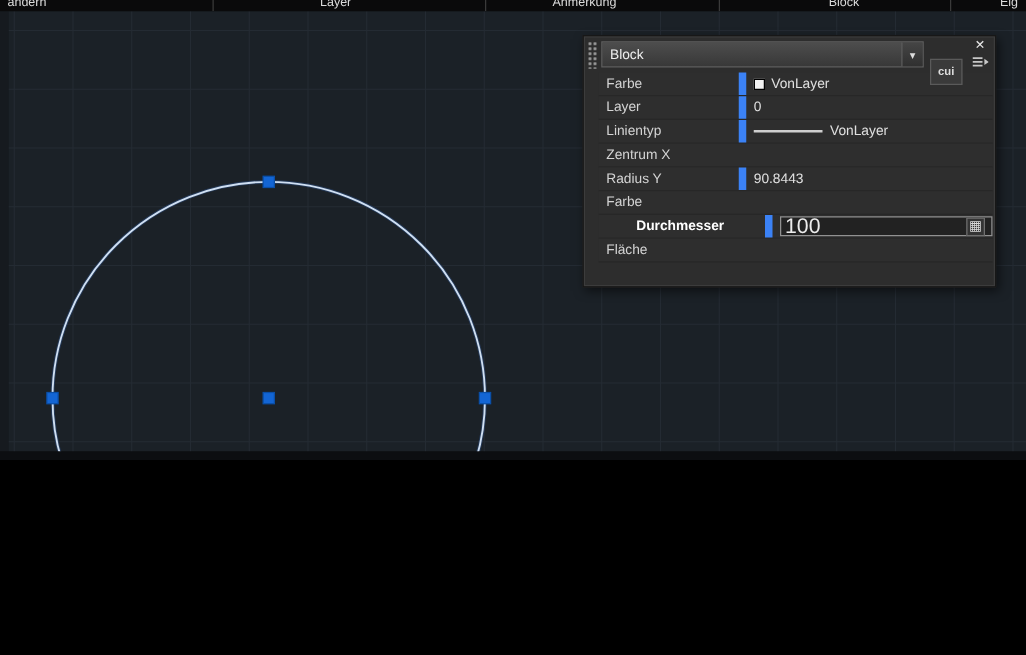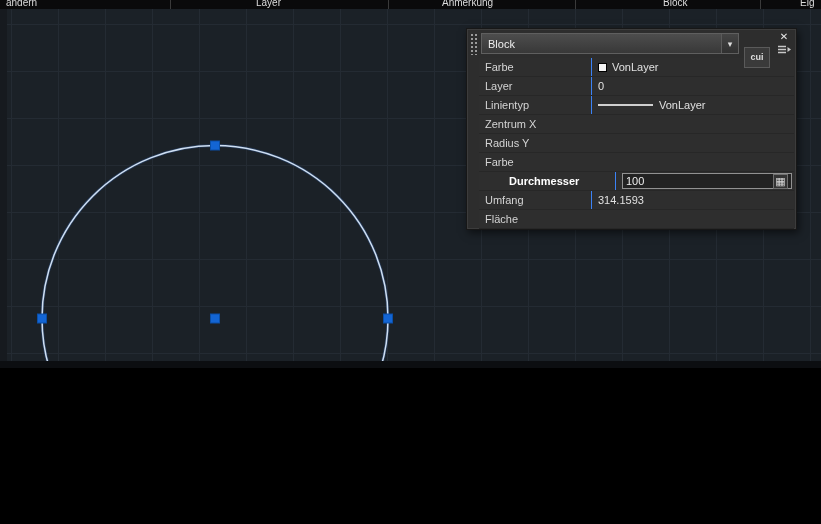--- a/index.html
+++ b/index.html
@@ -94,34 +94,34 @@
   .qp-row{
     display:flex; height:19px; align-items:center;
     border-bottom:1px solid #272727;
     background:#2e2e2e;
   }
   .qp-label{
     width:112px; padding-left:6px; color:#d4d4d4; white-space:nowrap; overflow:hidden;
   }
   .qp-value{
     flex:1; height:100%; display:flex; align-items:center;
-    border-left:1px solid #3b82f6; padding-left:6px; color:#e0e0e0;
+    border-left:6px solid #3b82f6; padding-left:6px; color:#e0e0e0;
     position:relative;
   }
   .qp-row.editing .qp-label{ color:#ffffff; font-weight:bold;margin-left:24px; }
   .swatch{
     width:9px; height:9px; background:#f2f2f2; border:1px solid #000;
     margin-right:5px; flex:0 0 auto;
   }
   .ltline{
     width:55px; height:0; border-top:2px solid #cfcfcf; margin-right:6px; flex:0 0 auto;
   }
   .qp-input{
     width:170px; height:16px; background:#222; border:1px solid #919191;
-    color:#ececec; font-family:"Liberation Sans", sans-serif; font-size:11px;
+    color:#ececec; font-family:"Liberation Sans", sans-serif; font-size:17px;
     padding:0 3px; outline:none;
   }
   .calc{
     position:absolute; right:6px; top:2px; width:15px; height:15px;
     background:#343434; border:1px solid #6f6f6f; color:#d8d8d8;
     font-size:11px; line-height:13px; text-align:center; cursor:default;
   }
   .vtext{ white-space:nowrap; }
 </style>
 </head>
@@ -193,38 +193,35 @@
           <div class="qp-value">
             <span class="ltline"></span>
             <span class="vtext">VonLayer</span>
           </div>
         </div>
         <div class="qp-row">
           <div class="qp-label">Zentrum X</div>
         </div>
         <div class="qp-row">
           <div class="qp-label">Radius Y</div>
+          <div class="qp-value">
+            <span class="vtext">90.8443</span>
+          </div>
         </div>
         <div class="qp-row">
           <div class="qp-label">Farbe</div>
         </div>
         <div class="qp-row editing">
           <div class="qp-label">Durchmesser</div>
           <div class="qp-value">
             <input class="qp-input" value="100" style="">
             <span class="calc">▦</span>
           </div>
         </div>
         <div class="qp-row">
-          <div class="qp-label">Umfang</div>
-          <div class="qp-value">
-            <span class="vtext">314.1593</span>
-          </div>
-        </div>
-        <div class="qp-row">
           <div class="qp-label">Fläche</div>
         </div>
       </div>
   </div>
 
   <div class="bottombar"></div>
 
 </div>
 
 </body></html>

